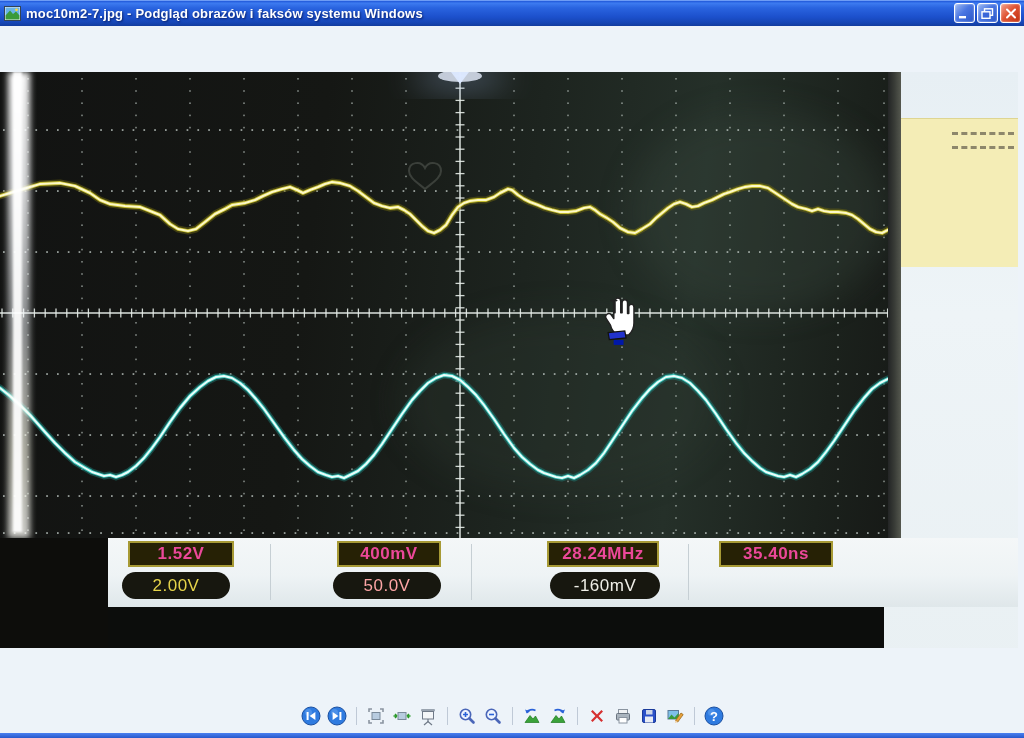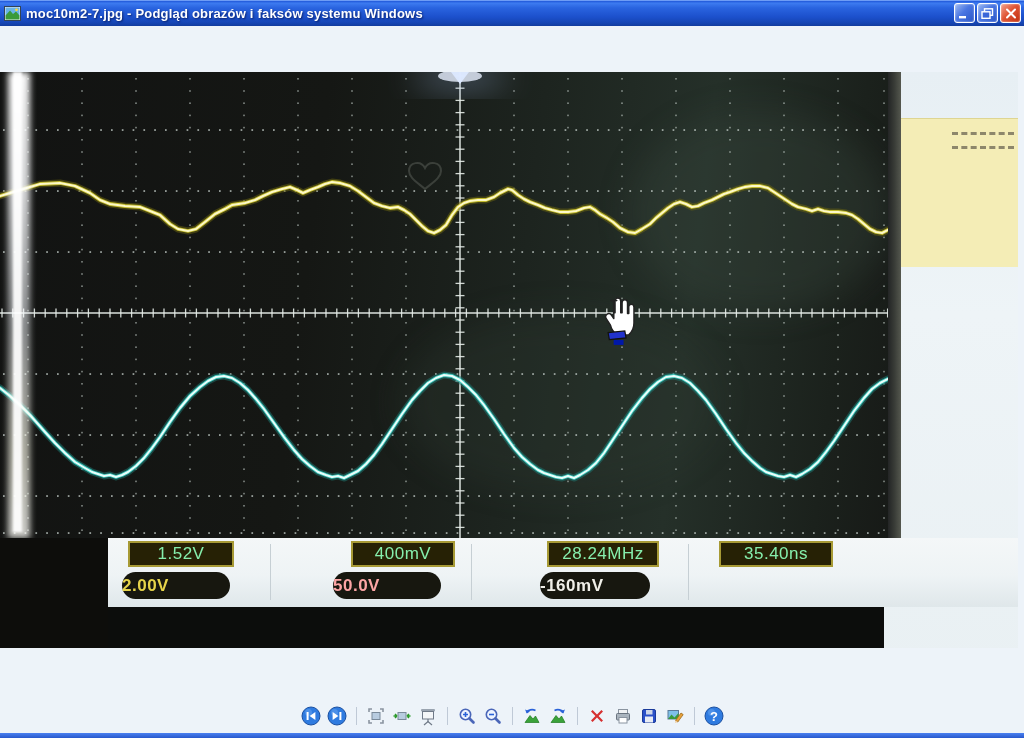--- a/index.html
+++ b/index.html
@@ -37,27 +37,27 @@
     background:linear-gradient(97deg,#121312 0%,#151714 35%,#1d241f 58%,#253029 76%,#1b211c 92%,#171a17 100%);}
   .glare{position:absolute;left:8px;top:0;width:22px;height:466px;filter:blur(3px);
     background:linear-gradient(180deg,rgba(255,255,255,.97) 0%,rgba(252,253,255,.85) 25%,
       rgba(246,249,253,.55) 55%,rgba(255,254,238,.68) 82%,rgba(255,255,250,.8) 100%);}
   .glare-core{position:absolute;left:13px;top:0;width:9px;height:460px;filter:blur(1px);
     background:rgba(255,255,255,.9);}
   .stub{position:absolute;left:0;top:466px;width:108px;height:141px;background:#0d0d0b;}
   .band{position:absolute;left:108px;top:466px;width:910px;height:69px;
     background:linear-gradient(180deg,#f4f7f8 0%,#eef3f5 55%,#dfe7ea 100%);}
   .ro-top{position:absolute;top:3px;height:22px;background:#262105;border:2px solid #a79a35;
-    box-sizing:content-box;color:#86efac;font-weight:normal;font-size:17px;text-align:center;
+    box-sizing:content-box;color:#ec4899;font-weight:bold;font-size:17px;text-align:center;
     line-height:22px;letter-spacing:.5px;}
-  .rt1{left:20px;width:102px}.rt2{left:243px;width:100px}.rt3{left:439px;width:108px}.rt4{left:611px;width:110px}
+  .rt1{left:20px;width:102px}.rt2{left:229px;width:100px}.rt3{left:439px;width:108px}.rt4{left:611px;width:110px}
   .ro-pill{position:absolute;top:34px;height:27px;background:#17170f;border-radius:14px;
-    font-weight:bold;font-size:17px;line-height:27px;letter-spacing:.5px;}
+    font-weight:normal;font-size:17px;text-align:center;line-height:27px;letter-spacing:.5px;}
   .rp1{left:14px;width:108px;color:#e6d44a}.rp2{left:225px;width:108px;color:#fca5a5}
-  .rp3{left:432px;width:110px;color:#f0efe8}.rp4{left:569px;width:156px;color:#f4eecb}
+  .rp3{left:442px;width:110px;color:#f0efe8}.rp4{left:569px;width:156px;color:#f4eecb}
   .ro-sep{position:absolute;top:6px;height:56px;width:1px;background:#c6cfd4;}
   .rs1{left:162px}.rs2{left:363px}.rs3{left:580px}
   .cursor{position:absolute;left:598px;top:296px;width:40px;height:52px;z-index:9;}
 </style>
 </head>
 <body>
 
 <div class="titlebar">
   <svg class="title-icon" viewBox="0 0 17 15">
     <rect x="0.5" y="0.5" width="16" height="14" fill="#e8f0f8" stroke="#345" stroke-width="1"></rect>

